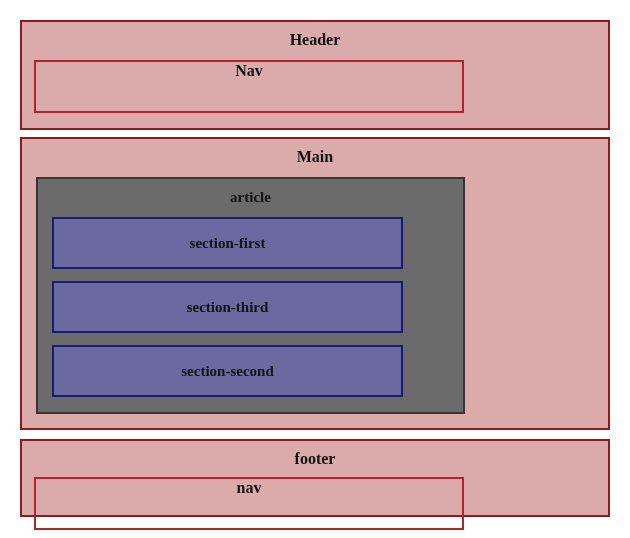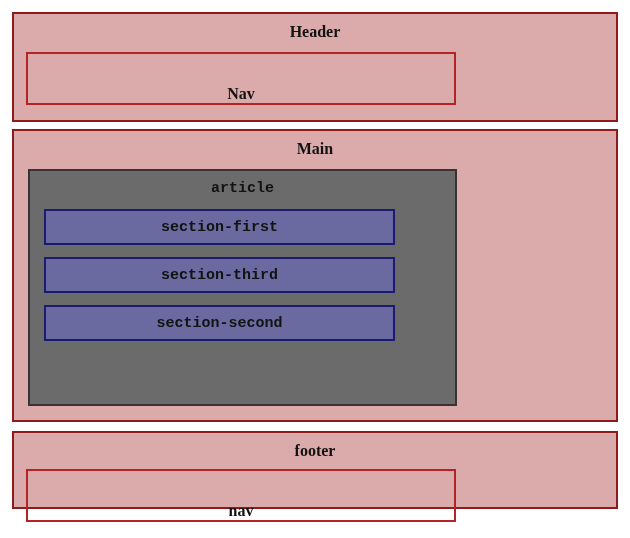--- a/index.html
+++ b/index.html
@@ -21,21 +21,21 @@
   body {
     width: 630px;
     height: 538px;
     font-family: "Liberation Serif", "DejaVu Serif", serif;
     font-weight: bold;
     color: var(--text);
   }
   .page {
     width: 630px;
     height: 538px;
-    padding: 12px;
+    padding: 20px;
     border-radius: 17px;
   }
   .band {
     border: 2px solid var(--band-border);
     background: var(--band-bg);
   }
   .band--header { height: 110px; margin-bottom: 7px; }
   .band--main   { height: 293px; margin-bottom: 9px; }
   .band--footer { height: 78px; }
   .band-label {
@@ -43,42 +43,41 @@
     font-size: 16px;
     line-height: 20px;
     padding-top: 8px;
   }
   .red-inner {
     width: 430px;
     height: 53px;
     border: 2px solid var(--inner-border);
     margin: 10px 0 0 12px;
     display: flex;
-    align-items: flex-end;
+    align-items: flex-start;
     justify-content: center;
     font-size: 16px;
   }
   .band--footer .red-inner { margin-top: 8px; }
   .article {
     width: 429px;
     height: 237px;
     margin: 10px 0 8px 14px;
     background: var(--article-bg);
     border: 2px solid var(--article-border);
-    font-family: Liberation Mono, monospace;
   }
   .article-label {
     text-align: center;
     font-size: 15px;
     line-height: 20px;
     padding-top: 8px;
   }
   .section {
     width: 351px;
-    height: 36px;
+    height: 52px;
     margin: 0 0 12px 14px;
     background: var(--section-bg);
     border: 2px solid var(--section-border);
     display: flex;
     align-items: center;
     justify-content: center;
     font-size: 15px;
   }
   .section--first { margin-top: 10px; }
 </style>

